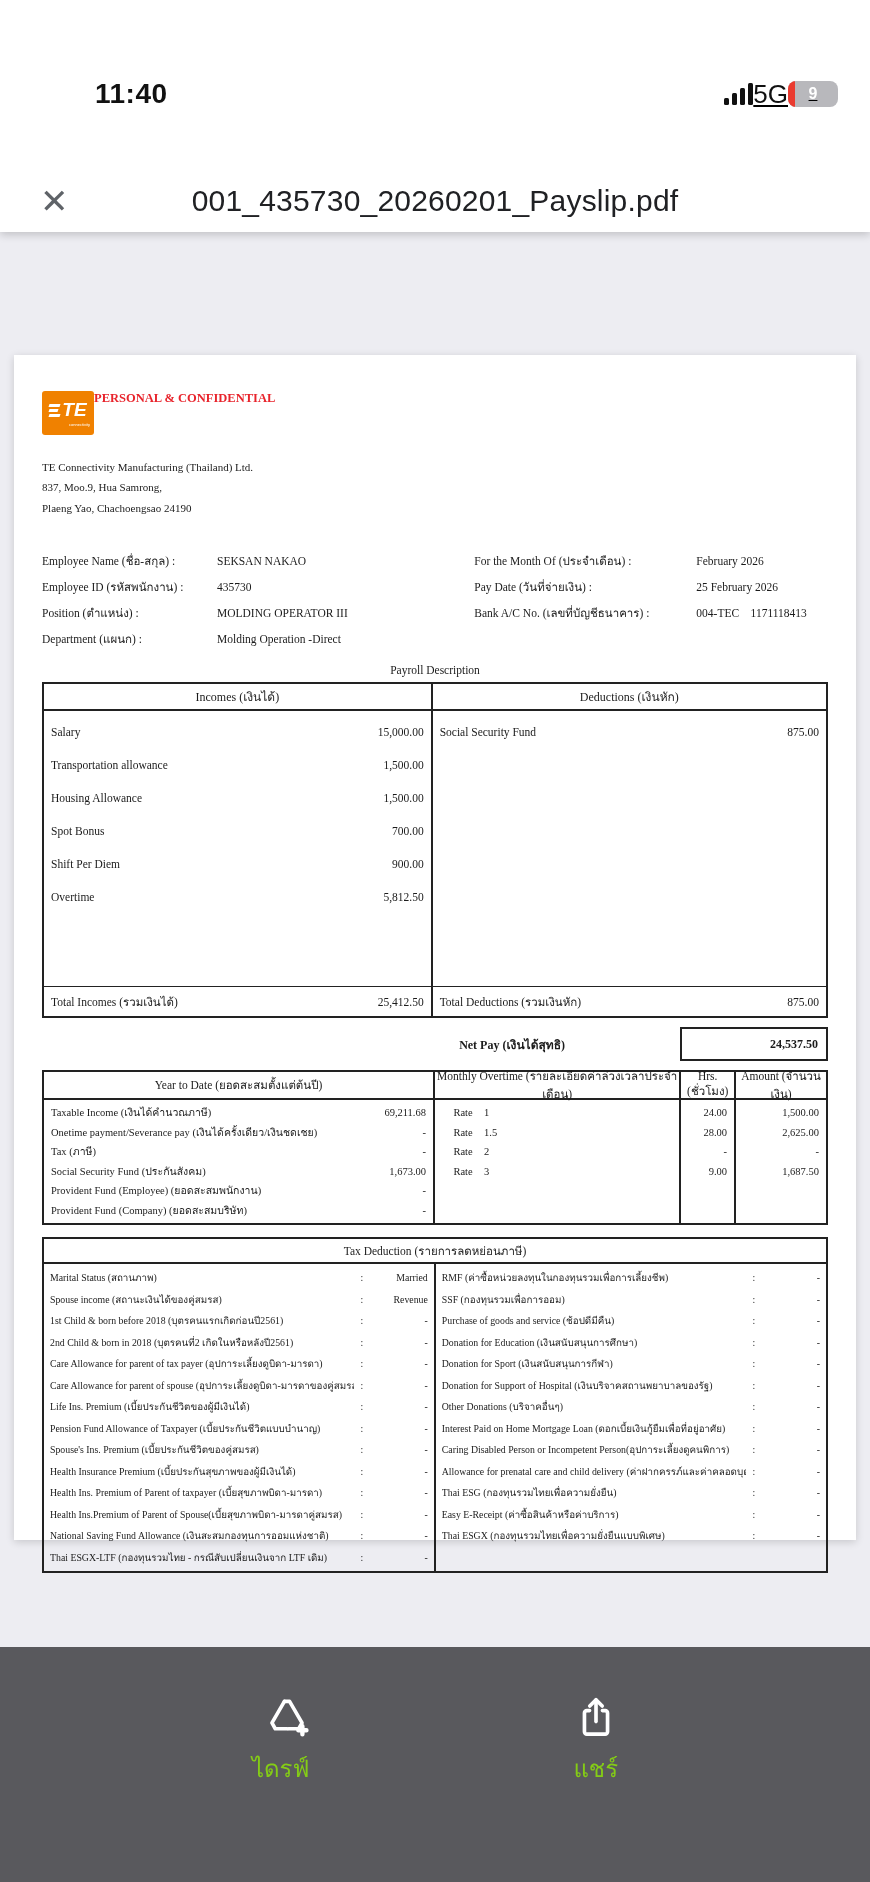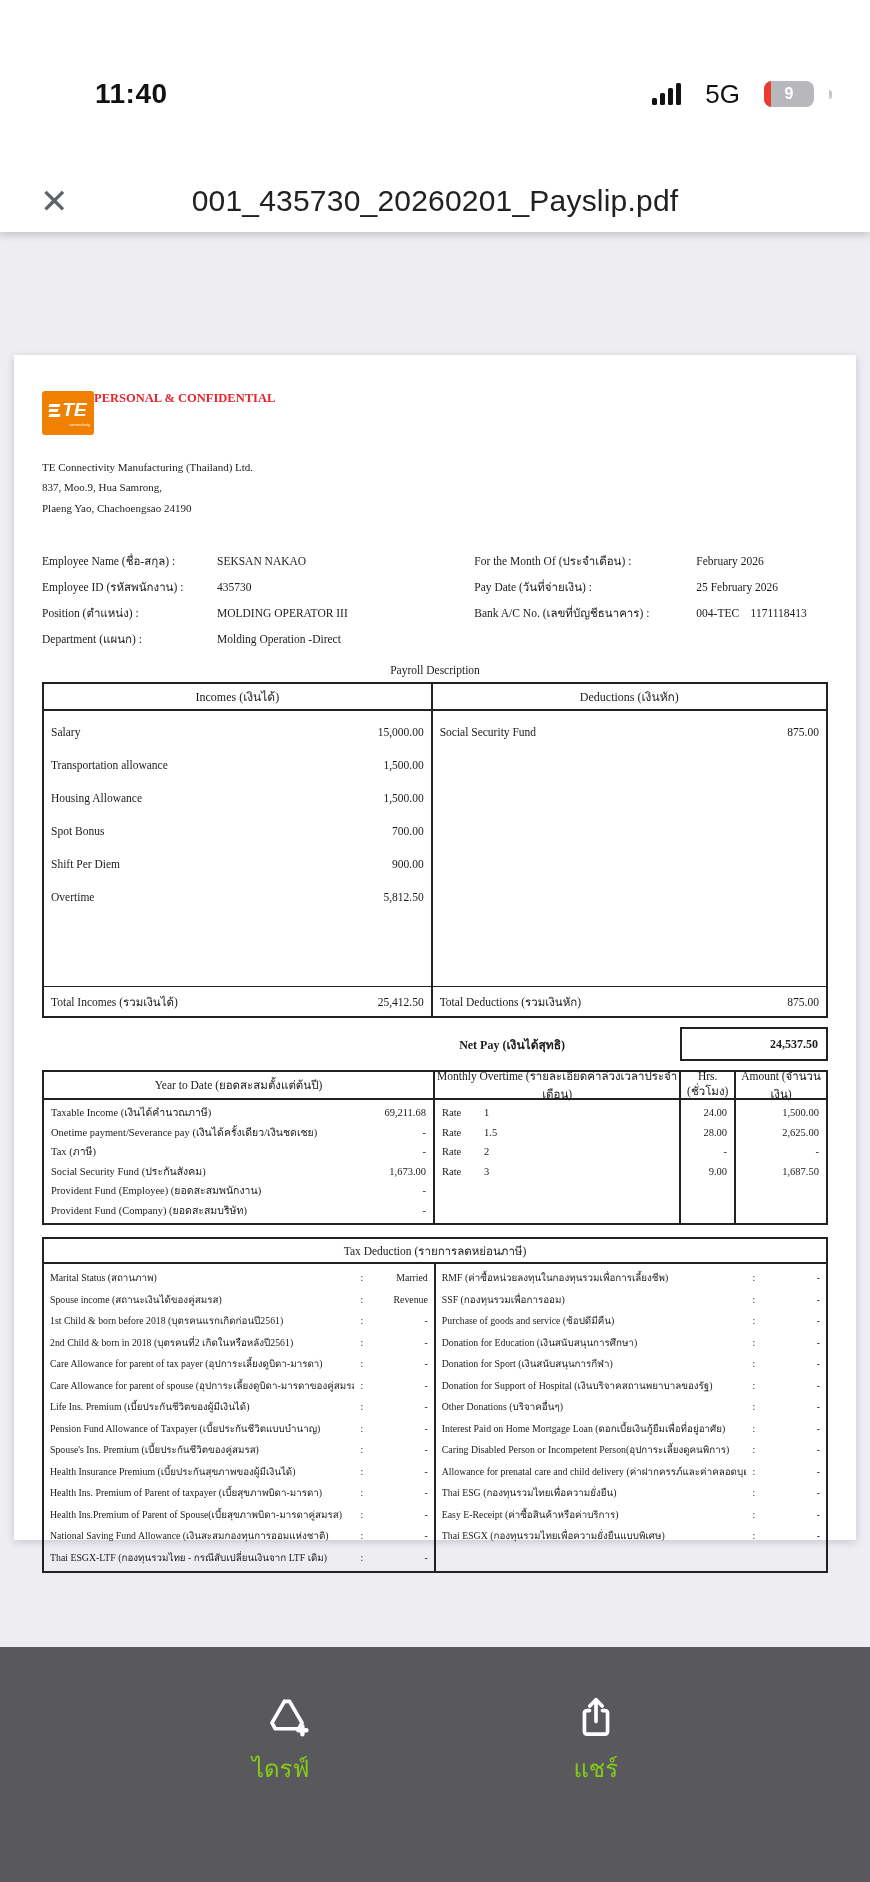--- a/index.html
+++ b/index.html
@@ -3,21 +3,21 @@
 <meta charset="utf-8">
 <style>
   * { margin:0; padding:0; box-sizing:border-box; }
   html,body { width:870px; background:#fff; font-family:"Liberation Sans", sans-serif; }
   .screen { width:870px; height:1882px; overflow:hidden; display:flex; flex-direction:column; }
 
   
   .top-chrome { height:232px; background:#fff; box-shadow:0 3px 8px rgba(0,0,0,0.18); position:relative; z-index:5; }
   .status-bar { height:100px; display:flex; align-items:center; padding:18px 38px 0 95px;margin-top:35px; }
   .status-time { font-size:28px; font-weight:700; color:#111; letter-spacing:0.5px; }
-  .status-right { margin-left:auto; display:flex; align-items:center; gap:24px; }
+  .status-right { margin-left:auto; display:flex; align-items:center; gap:0;text-decoration:underline; }
   .signal { display:flex; align-items:flex-end; gap:3px; height:22px; }
   .signal i { display:block; width:5px; background:#111; border-radius:1.5px; }
   .signal i:nth-child(1){height:7px;} .signal i:nth-child(2){height:12px;}
   .signal i:nth-child(3){height:17px;} .signal i:nth-child(4){height:22px;}
   .network { font-size:26px; color:#111; }
   .battery { position:relative; width:50px; height:26px; background:#b8b8bc; border-radius:8px; overflow:hidden; display:flex; align-items:center; justify-content:center; }
   .battery .lvl { position:absolute; left:0; top:0; bottom:0; width:7px; background:#ea3b30; }
   .battery .num { position:relative; color:#fff; font-size:16px; font-weight:700; }
   .battery-nub { width:3px; height:9px; background:#c9c9cd; border-radius:0 3px 3px 0; margin-left:-9px; }
 
@@ -68,21 +68,21 @@
   
   .netpay { display:flex; justify-content:flex-end; align-items:center; height:52px; }
   .netpay-label { font-weight:700; font-size:12px; margin-right:115px; }
   .netpay-box { width:148px; height:34px; border:2px solid #222; display:flex; align-items:center; justify-content:flex-end; padding-right:8px; font-weight:700; font-size:12px; }
 
   
   .ytd-table { border:2px solid #222; display:grid; grid-template-columns:50% 31.5% 7% 11.5%; }
   .ytd-col { display:flex; flex-direction:column; }
   .ytd-col:not(:last-child) { border-right:2px solid #222; }
   .ytd-head { height:28px; border-bottom:2px solid #222; display:flex; align-items:center; justify-content:center; font-size:11.5px; text-align:center; }
-  .ytd-rows { padding-top:3px; padding-bottom:3px; }
+  .ytd-rows { padding-top:3px; padding-bottom:3px;text-align:center; }
   .ytd-row { display:flex; justify-content:space-between; align-items:center; height:19.5px; padding:0 7px; font-size:10.5px; }
   .ot-row { display:flex; align-items:center; height:19.5px; padding:0 7px; font-size:10.5px; }
   .ot-rate-label { width:42px; }
   .num-row { display:flex; justify-content:flex-end; align-items:center; height:19.5px; padding:0 7px; font-size:10.5px; }
 
   
   .tax-table { border:2px solid #222; margin-top:12px; }
   .tax-title { height:25px; border-bottom:2px solid #222; display:flex; align-items:center; justify-content:center; font-size:11.5px; }
   .tax-body { display:grid; grid-template-columns:50.1% 49.9%; }
   .tax-col { padding:3px 0; }

